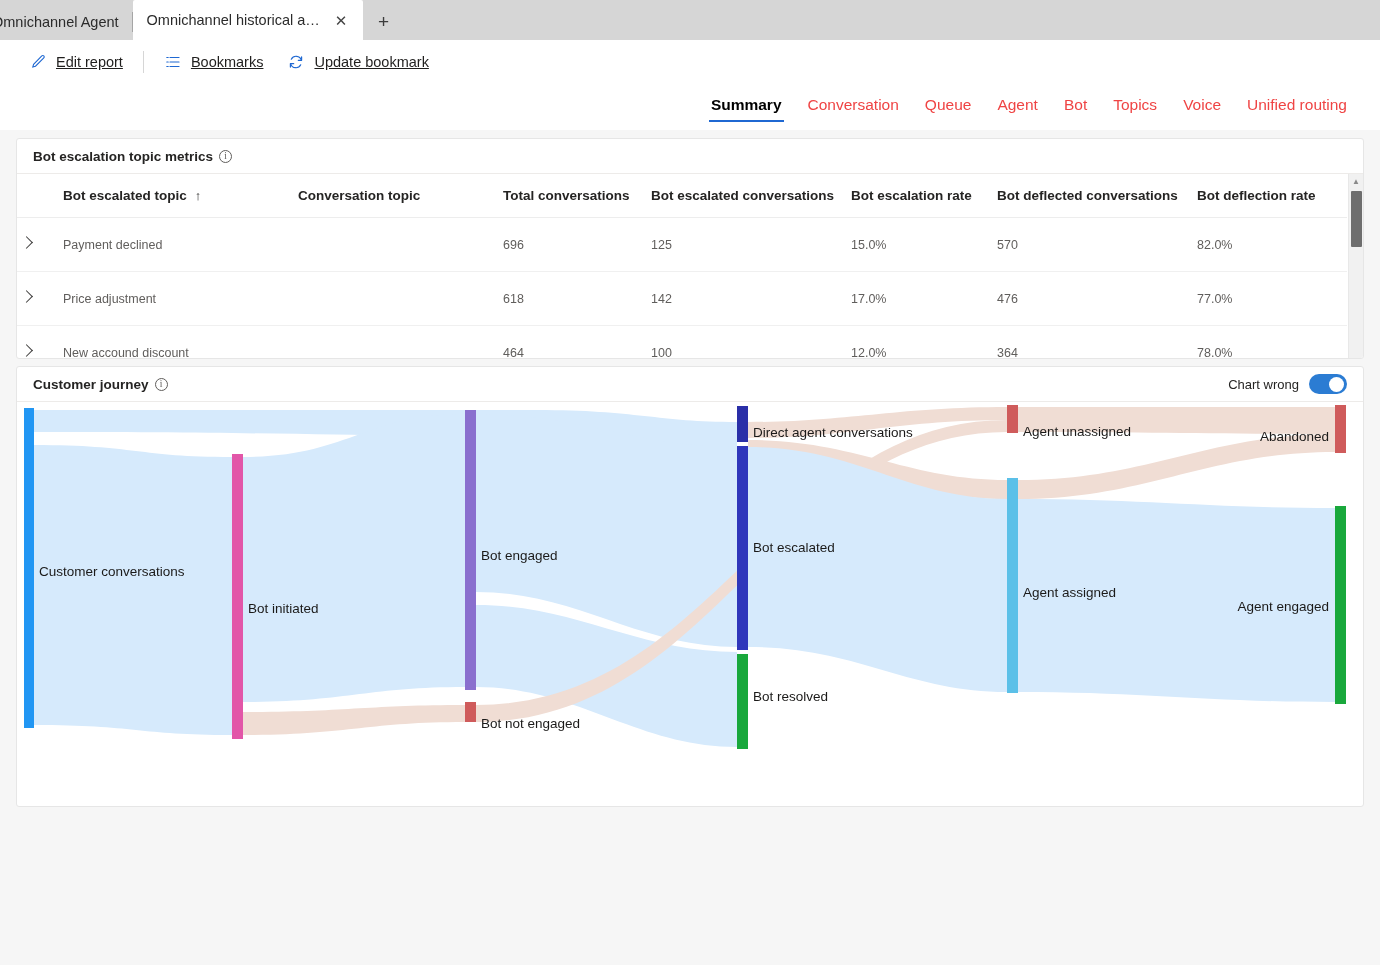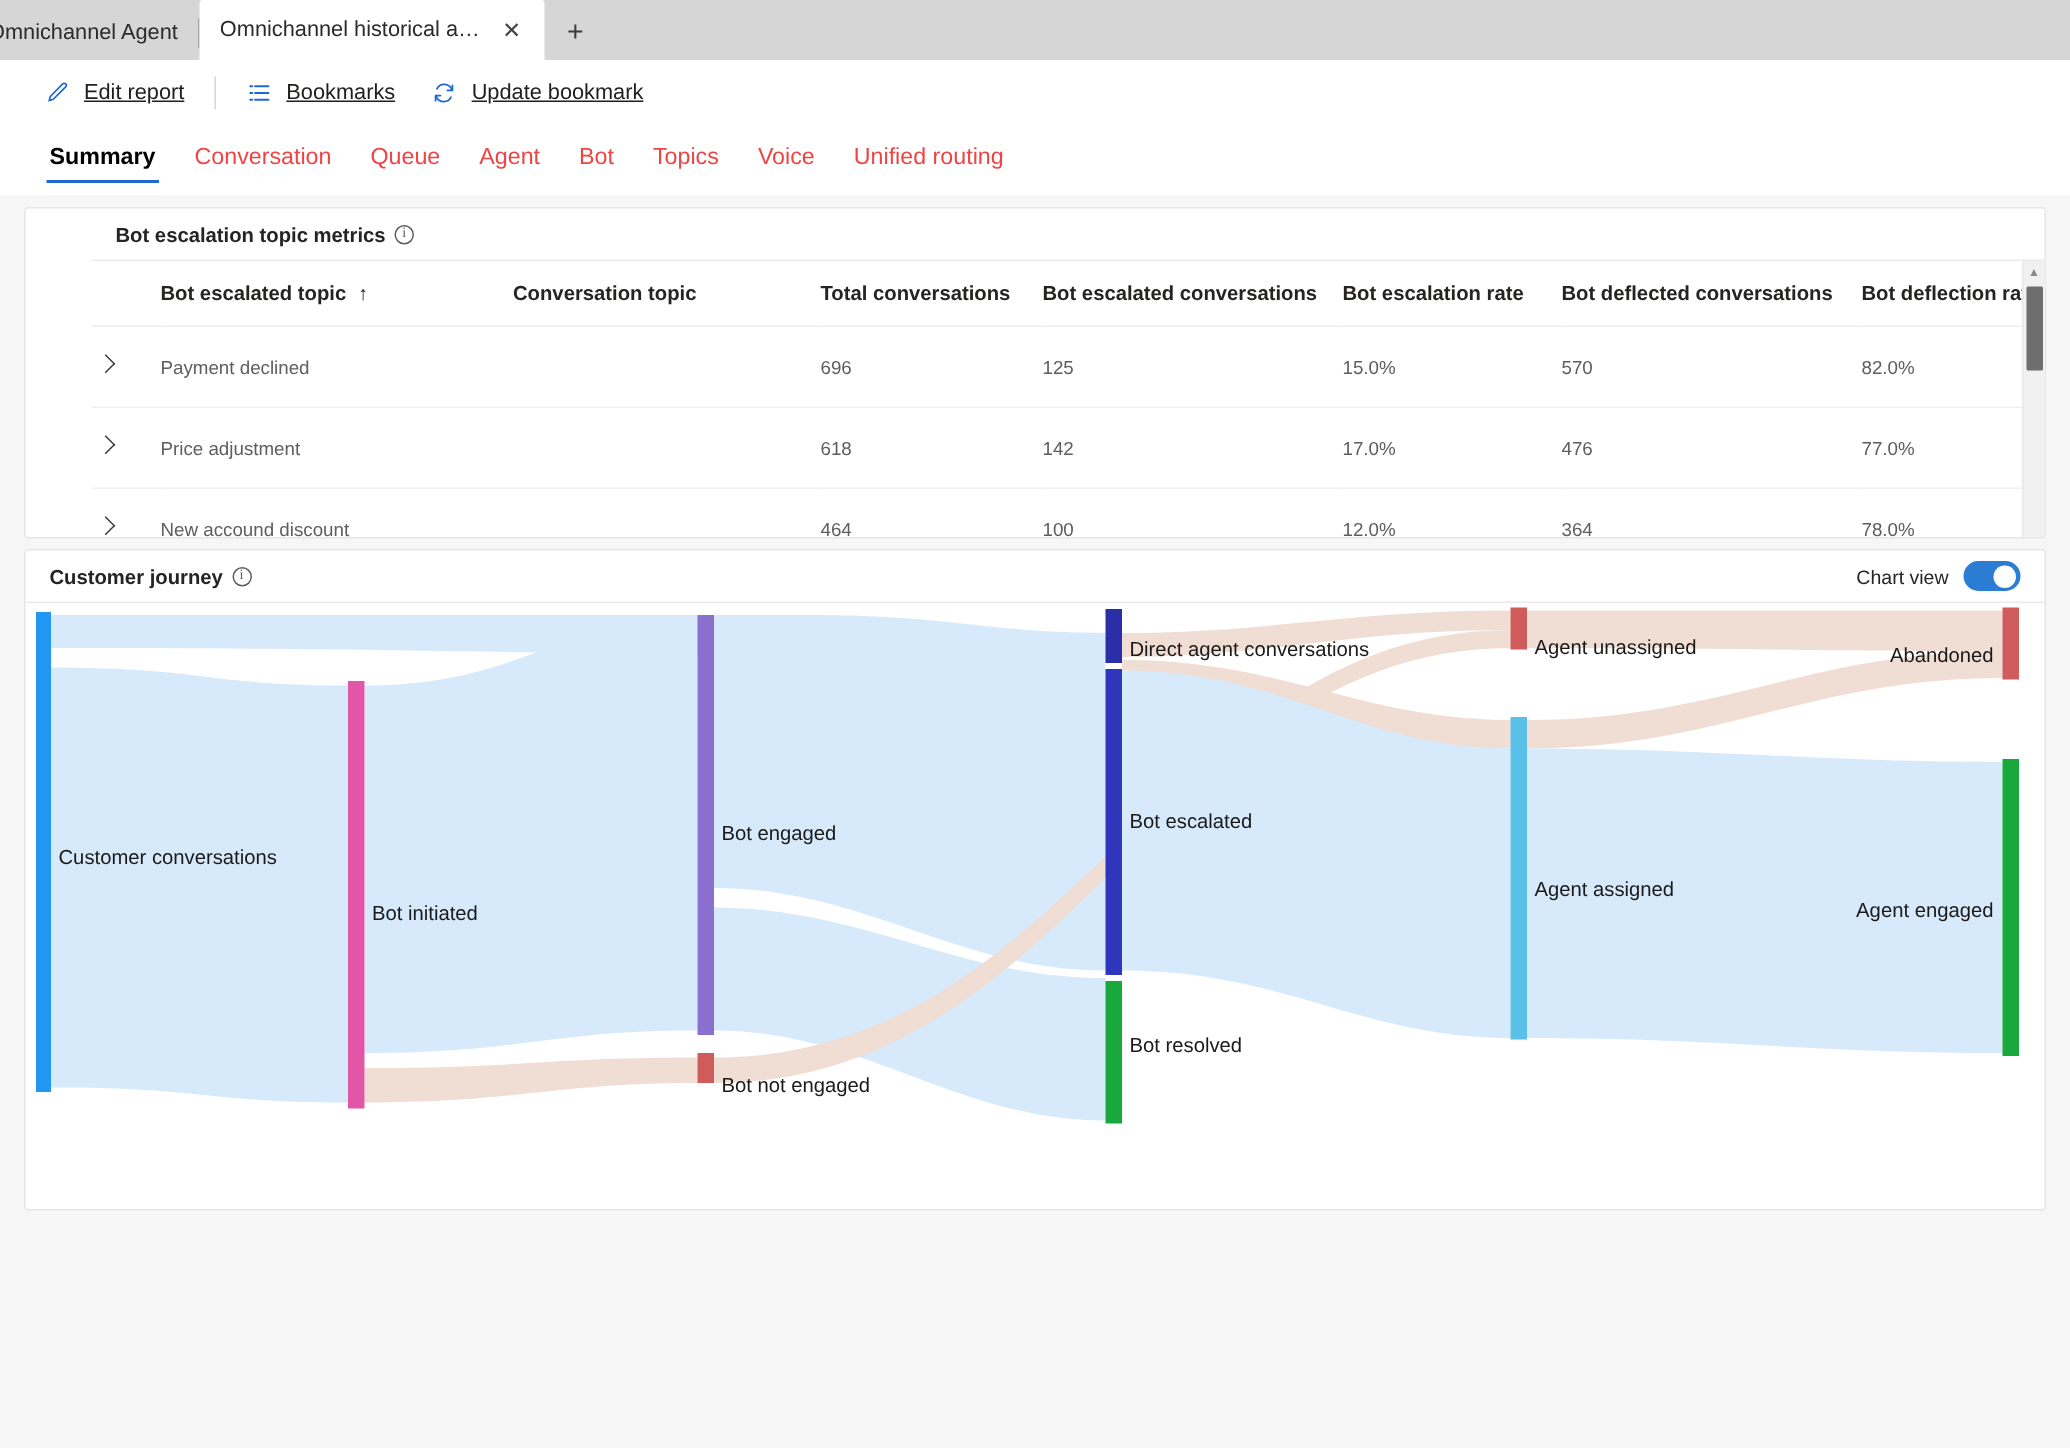--- a/index.html
+++ b/index.html
@@ -100,20 +100,21 @@
   }
 
   
   .navtabs {
     height: 46px;
     display: flex;
     align-items: center;
     padding: 0 20px;
     gap: 0px;
     background: #ffffff;
+    justify-content: flex-end;
   }
   .navtab {
     position: relative;
     font-size: 15.5px;
     color: #ef4444;
     padding: 6px 13px 10px 13px;
     white-space: nowrap;
   }
   .navtab.sel { font-weight: bold; color: #000; }
   .navtab.sel::after {
@@ -159,21 +160,21 @@
     border-radius: 50%;
     font-size: 9.5px;
     line-height: 11px;
     text-align: center;
     color: #605e5c;
     font-weight: normal;
     font-family: "Liberation Serif", serif;
   }
 
   
-  .table-card { height: 221px; position: relative; overflow: hidden; padding-left: 44px; }
+  .table-card { height: 221px; position: relative; overflow: hidden; }
   .table-wrap {
     position: relative;
     height: 279px;
     overflow: hidden;
   }
   table.grid {
     width: calc(100% - 16px);
     border-collapse: collapse;
     table-layout: fixed;
   }
@@ -414,21 +415,21 @@
     </div>
   </div>
 
   <div class="card journey-card">
     <div class="card-head" style="border-bottom:1px solid #edebe9;">
       <div class="card-title">
         <span>Customer journey</span>
         <span class="info-icon">i</span>
       </div>
       <div class="chartview-toggle">
-        <span>Chart view</span>
+        <span>Chart wrong</span>
         <span class="switch">
           <span class="knob"></span>
         </span>
       </div>
     </div>
 
     <div class="sankey-area">
       <svg width="1346" height="392" viewBox="0 0 1346 392">
 
         <g>

